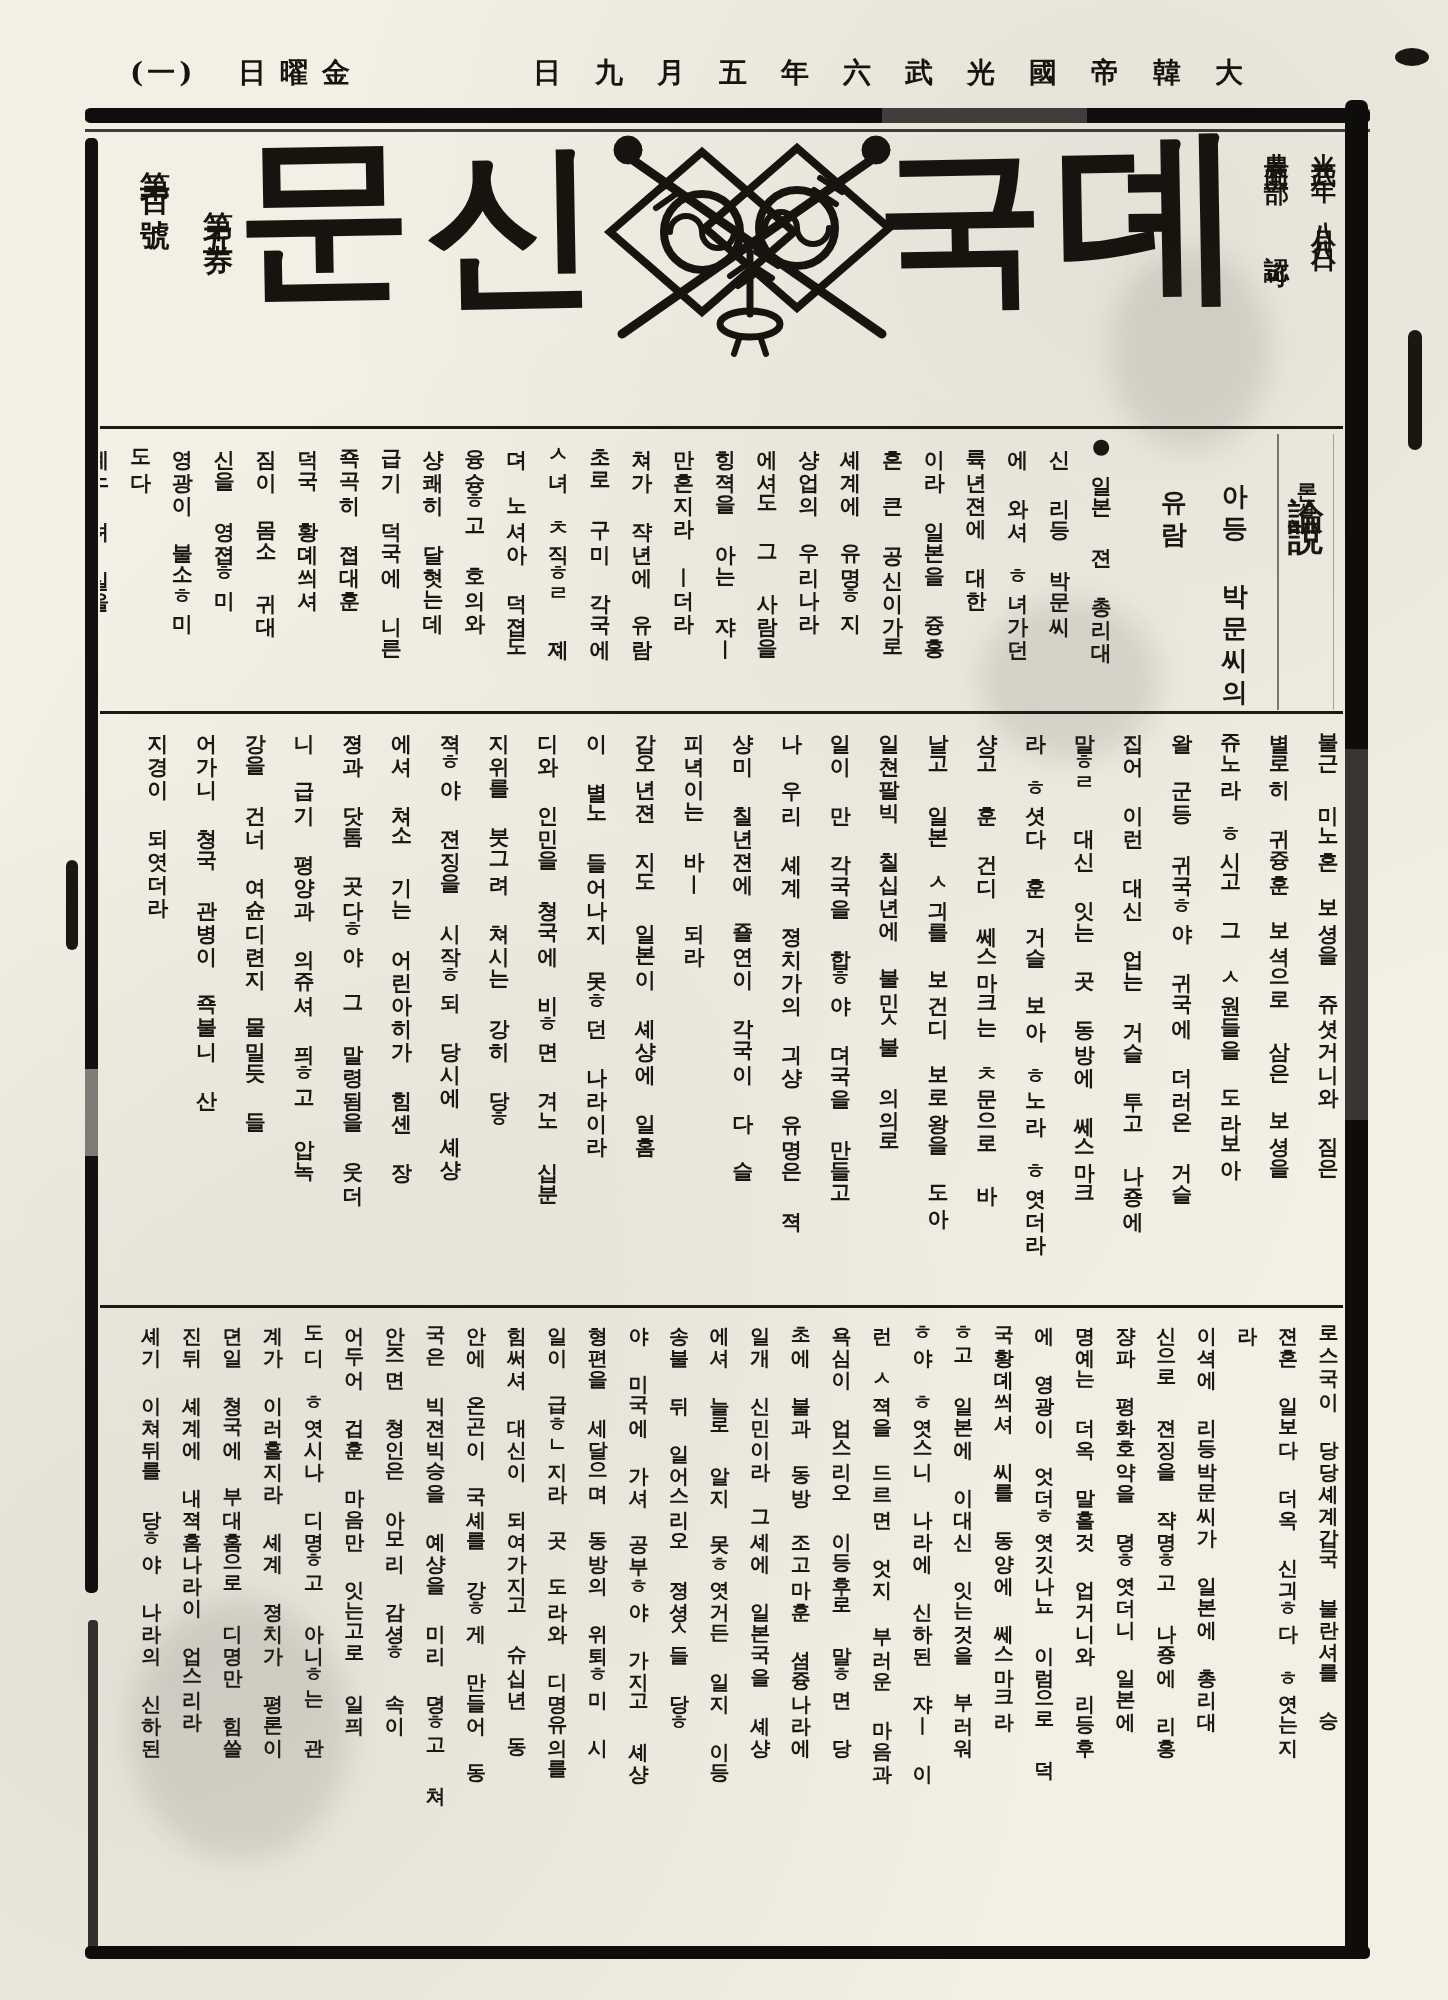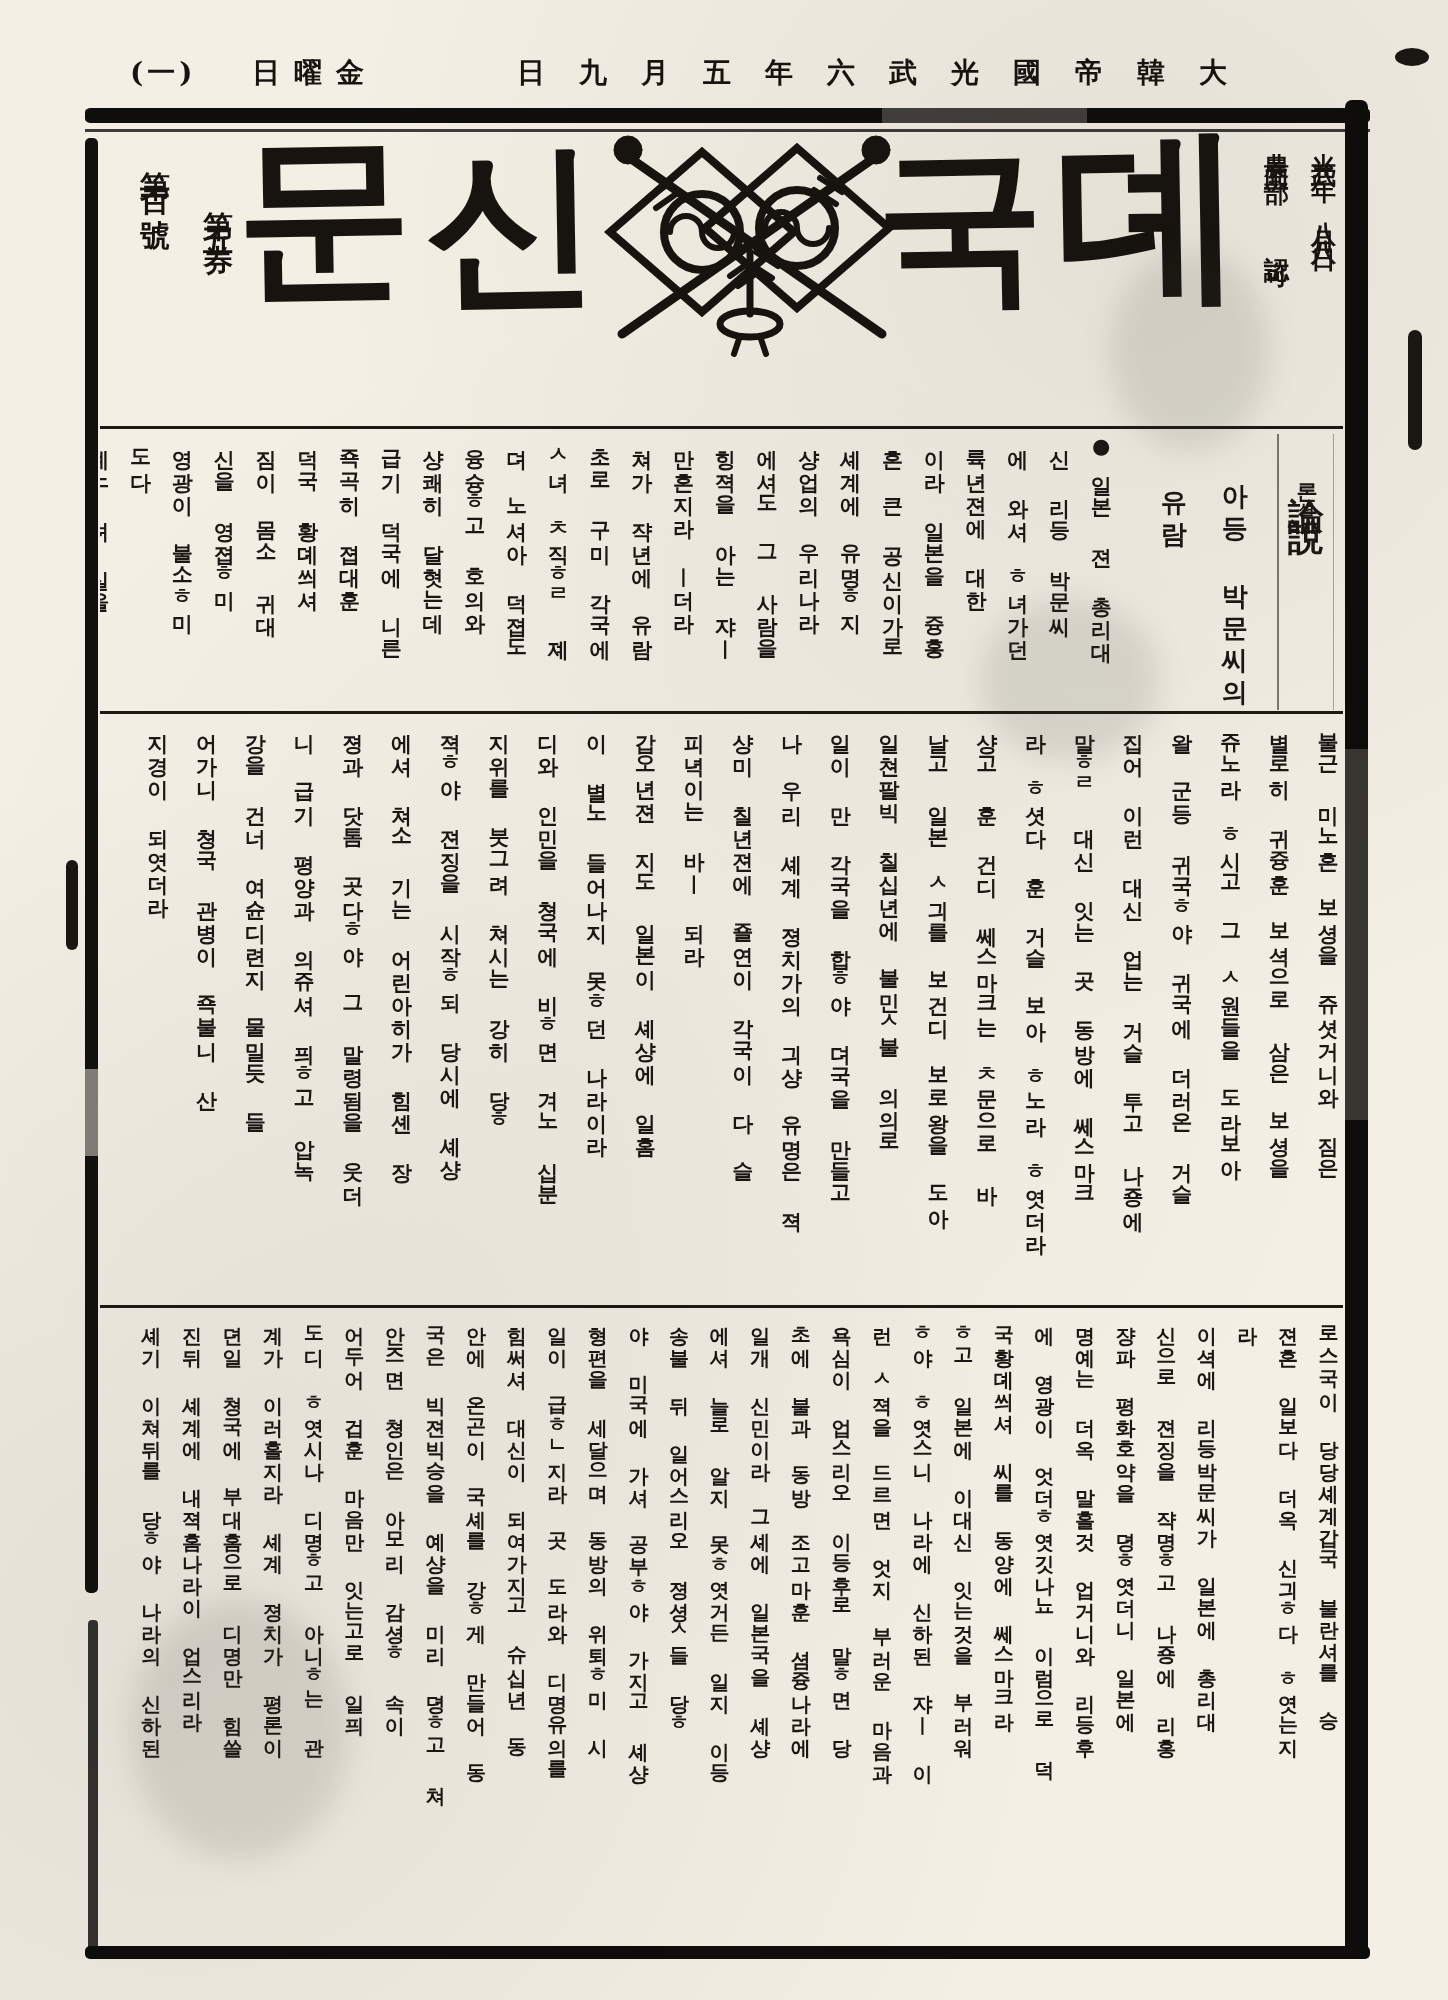--- a/index.html
+++ b/index.html
@@ -28,22 +28,22 @@
     background:linear-gradient(180deg,#0f0d0b 0 35%, rgba(15,13,11,.82) 35% 55%, #0f0d0b 55%);border-radius:7px;}
   .bottom-bar{left:85px;top:1946px;width:1285px;height:13px;background:#0f0d0b;border-radius:5px;}
   .rule{position:absolute;background:#1d1913;height:3px;}
   .artifact{position:absolute;background:#1a1713;border-radius:50%;}
   .stain{position:absolute;background:rgba(60,54,46,.12);border-radius:50%;filter:blur(14px);}
 
   
   .dateline{position:absolute;left:100px;top:50px;width:1245px;height:42px;
     font-size:28px;font-weight:700;}
   .dateline .issue-marker{position:absolute;left:30px;top:4px;letter-spacing:4px;}
-  .dateline .weekday{position:absolute;left:152px;top:4px;letter-spacing:14px;}
-  .dateline .date-str{position:absolute;right:84px;top:4px;letter-spacing:34px;white-space:nowrap;}
+  .dateline .weekday{position:absolute;left:138px;top:4px;letter-spacing:14px;}
+  .dateline .date-str{position:absolute;right:68px;top:4px;letter-spacing:34px;white-space:nowrap;}
 
   
   .issue-cols{position:absolute;left:112px;top:148px;height:210px;
     writing-mode:vertical-rl;text-orientation:upright;font-size:30px;font-weight:700;}
   .issue-cols div{letter-spacing:16px;margin-left:22px;}
   .issue-cols .vol{margin-top:40px;}
   .title-char{position:absolute;font-size:176px;font-weight:900;line-height:1;
     font-family:"DejaVu Serif",serif;transform:rotate(-1deg);}
   .tc-mun{left:236px;top:128px;}
   .tc-sin{left:424px;top:136px;}

